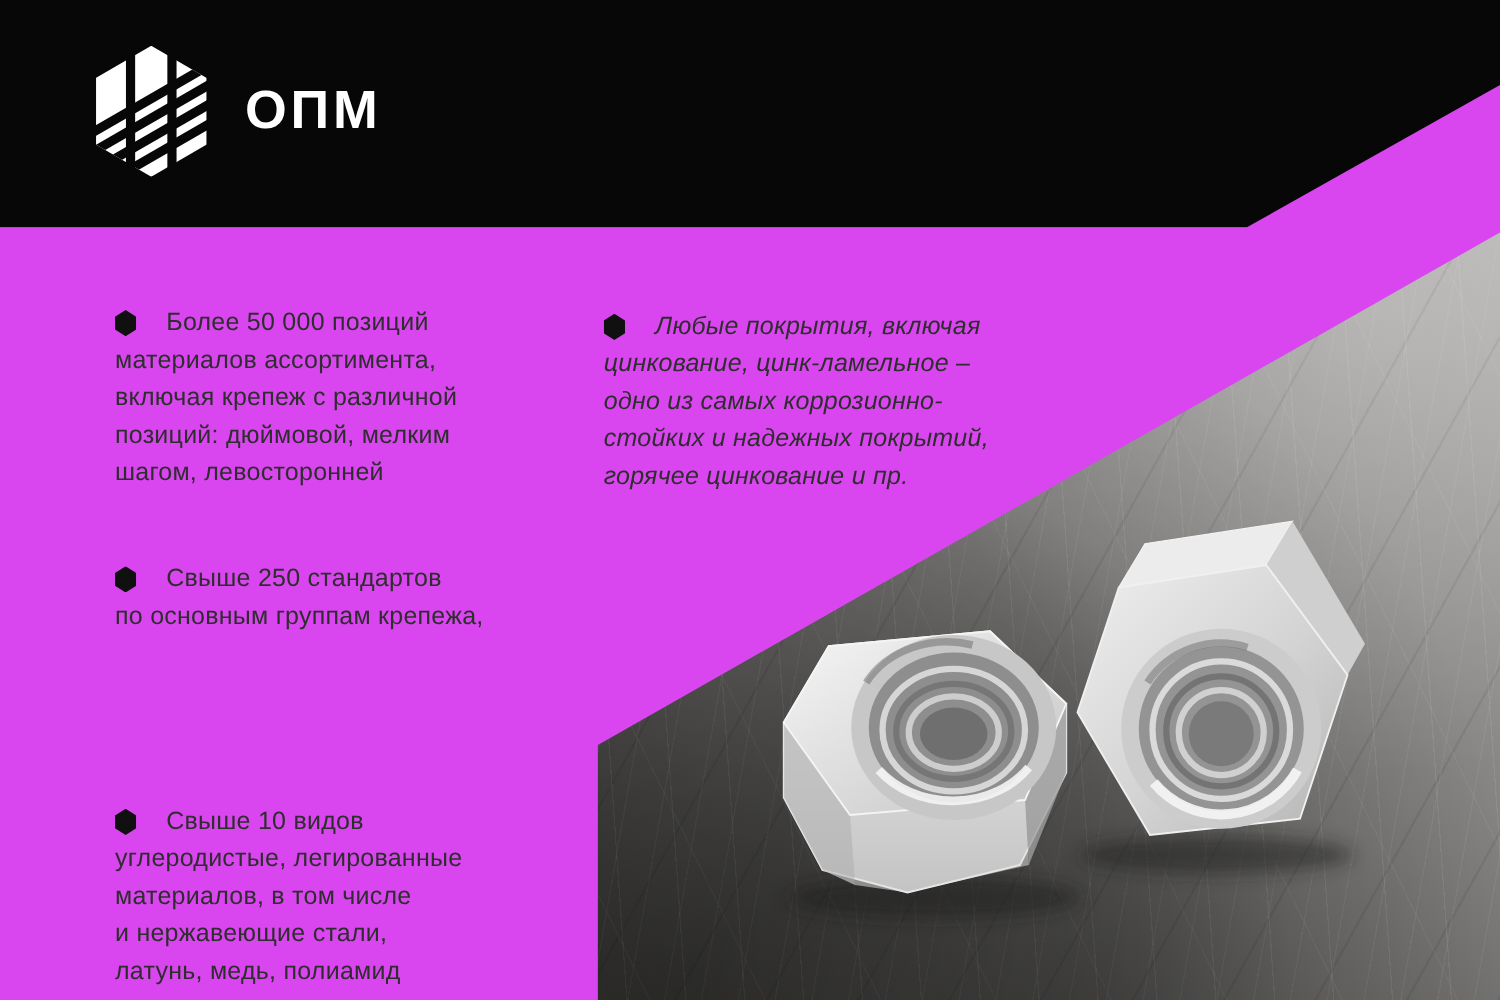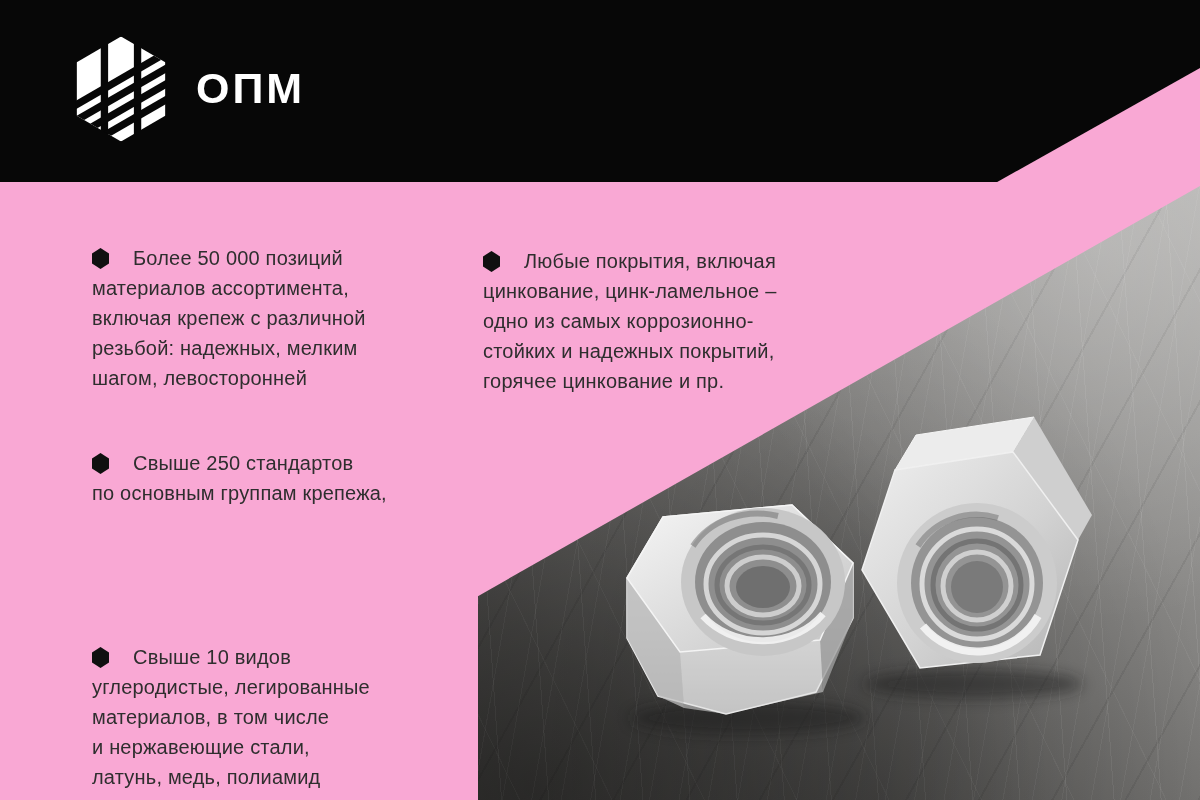--- a/index.html
+++ b/index.html
@@ -1,18 +1,18 @@
 <!DOCTYPE html>
 <html><head>
 <meta charset="utf-8">
 <style>
   html,body{margin:0;padding:0;}
   #canvas{
     position:relative; width:1200px; height:800px; overflow:hidden;
-    background:#f9a8d4;
+    background:#d946ef;
     font-family:"Liberation Sans","DejaVu Sans",sans-serif;
   }
   
   .header{
     position:absolute; left:0; top:0; width:1200px; height:182px;
     background:#070707;
     clip-path:polygon(0 0,100% 0,100% 37.4%,83.1% 100%,0 100%);
   }
   .logo-box{position:absolute; left:75px; top:36px; width:92px; height:106px;}
   .logo-text{
@@ -38,21 +38,21 @@
   .bullet{position:absolute; color:#2e2e2e; font-size:20px; line-height:30px; letter-spacing:.2px;}
   .bullet .bl{display:block; white-space:nowrap; height:30px;}
   .bullet .first{padding-left:41px;}
   .hexb{
     position:absolute; left:0; top:5px; width:17px; height:21px; background:#101010;
     clip-path:polygon(50% 0,100% 26%,100% 74%,50% 100%,0 74%,0 26%);
   }
   .b1{left:92px;  top:243px;}
   .b2{left:92px;  top:448px;}
   .b3{left:92px;  top:602px;margin-top:40px;}
-  .b4{left:483px; top:246px;}
+  .b4{left:483px; top:246px;font-style:italic;}
 </style>
 </head>
 <body>
 
 <div id="canvas">
 
   <div class="header">
     <div class="logo-box">
       <svg viewBox="0 0 100 114" width="92" height="106" aria-hidden="true">
         <defs>
@@ -136,21 +136,21 @@
         <path d="M440,360 A70 70 0 0 1 520,332" fill="none" stroke="#616161" stroke-width="6" opacity=".45"></path>
       </g>
     </svg>
   </div>
 
   <div class="bullet b1">
     <span class="hexb"></span>
     <span class="bl first">Более 50 000 позиций</span>
     <span class="bl">материалов ассортимента,</span>
     <span class="bl">включая крепеж с различной</span>
-    <span class="bl">резьбой: надежных, мелким</span>
+    <span class="bl">позиций: дюймовой, мелким</span>
     <span class="bl">шагом, левосторонней</span>
   </div>
 
   <div class="bullet b2">
     <span class="hexb"></span>
     <span class="bl first">Свыше 250 стандартов</span>
     <span class="bl">по основным группам крепежа,</span>
   </div>
 
   <div class="bullet b3">

